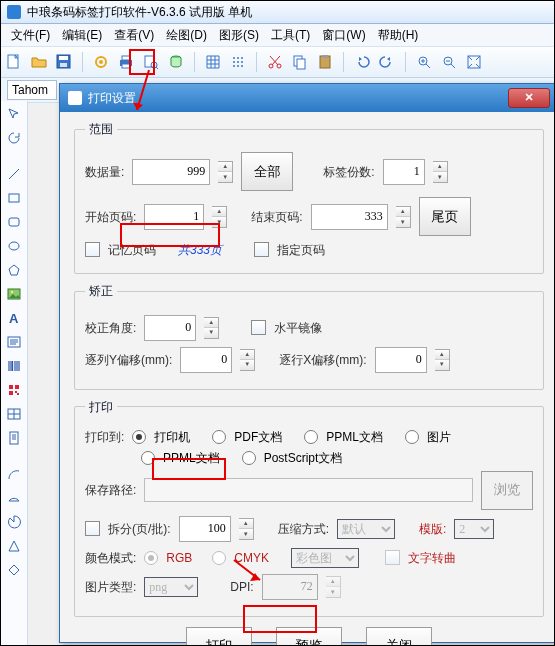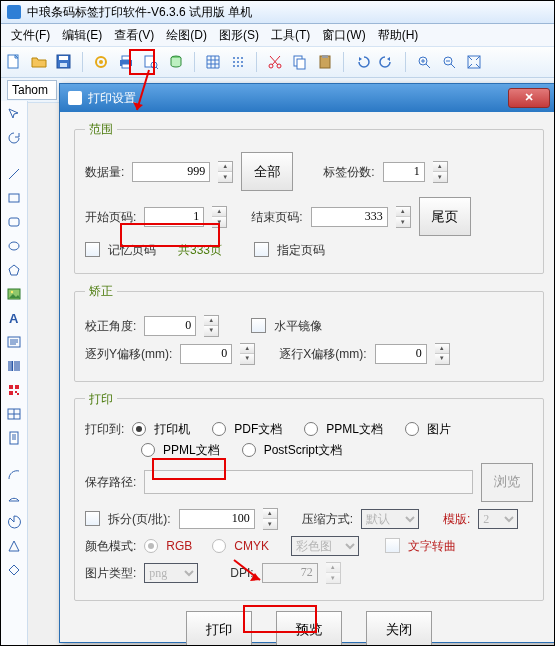--- a/index.html
+++ b/index.html
@@ -23,25 +23,25 @@
 
   
   .dialog{position:absolute;left:58px;top:82px;width:498px;height:558px;border:1px solid #2b6fb3;background:#f3f3f3;box-shadow:2px 2px 6px rgba(0,0,0,.3);}
   .dlg-title{height:28px;background:linear-gradient(#5fa4e4,#2b78c4);display:flex;align-items:center;padding:0 8px;color:#fff;justify-content:space-between;}
   .dlg-title .ttxt{display:flex;align-items:center;gap:6px;}
   .dlg-title .ttxt .ico{width:14px;height:14px;background:#fff;border-radius:2px;}
   .dlg-close{width:40px;height:18px;background:linear-gradient(#e27979,#c43b3b);border:1px solid #8e2b2b;border-radius:3px;color:#fff;display:flex;align-items:center;justify-content:center;font-weight:bold;font-size:11px;}
   .dlg-body{padding:10px 14px 8px 14px;}
 
   fieldset{border:1px solid #c9c9c9;border-radius:2px;margin:0 0 10px 0;padding:10px 10px 10px 10px;}
-  legend{padding:0 4px;color:#4d7c0f;}
+  legend{padding:0 4px;color:#0f172a;}
   .row{display:flex;align-items:center;gap:8px;margin:6px 0;}
   .lbl{color:#333;}
-  .blue-link{color:#4d7c0f;}
-  input.fld{height:20px;border:1px solid #a9a9a9;background:#fff;padding:4px 4px;box-sizing:border-box;text-align:right;font:12px Tahoma;}
+  .blue-link{color:#1d4ed8;font-style:italic;}
+  input.fld{height:20px;border:1px solid #a9a9a9;background:#fff;padding:12px 4px;box-sizing:border-box;text-align:right;font:12px Tahoma;}
   input.fld[disabled]{background:#f2f2f2;color:#999;}
   .spin{width:14px;height:20px;display:flex;flex-direction:column;border:1px solid #a9a9a9;border-left:none;}
   .spin div{flex:1;background:linear-gradient(#fefefe,#e6e6e6);font-size:6px;display:flex;align-items:center;justify-content:center;color:#555;}
   .spin div:first-child{border-bottom:1px solid #ccc;}
   .btn{height:39px;min-width:52px;border:1px solid #9c9c9c;background:linear-gradient(#fefefe,#e5e5e5);padding:0 10px;display:inline-flex;align-items:center;justify-content:center;cursor:default;}
   .btn[disabled]{color:#9a9a9a;background:#f1f1f1;}
   .chk{width:13px;height:13px;border:1px solid #8a8a8a;background:linear-gradient(#fff,#eaf2fb);display:inline-block;vertical-align:middle;}
   .rad{width:12px;height:12px;border:1px solid #7a7a7a;border-radius:50%;background:#fff;display:inline-flex;align-items:center;justify-content:center;}
   .rad.on::after{content:"";width:6px;height:6px;border-radius:50%;background:#3b3b3b;}
   .rad.dis{border-color:#bcbcbc;}
@@ -432,21 +432,21 @@
             <span>PostScript文档</span>
         </div>
         <div class="row">
           <span class="lbl">保存路径:</span>
           <div class="path-input"></div>
           <button class="btn" disabled="">浏览</button>
         </div>
         <div class="row">
           <span class="chk"></span>
           <span class="lbl">拆分(页/批):</span>
-          <input class="fld" style="width: 76px;" value="100">
+          <input class="fld" style="width: 52px;" value="100">
           <span class="spin">
               <div>▲</div>
               <div>▼</div>
             </span>
           <span style="width:8px"></span>
           <span class="lbl">压缩方式:</span>
           <select class="combo" disabled="" style="width:58px"><option>默认</option></select>
           <span style="width:8px"></span>
           <span class="lbl muted">模版:</span>
           <select class="combo" disabled="" style="width:40px"><option>2</option></select>

